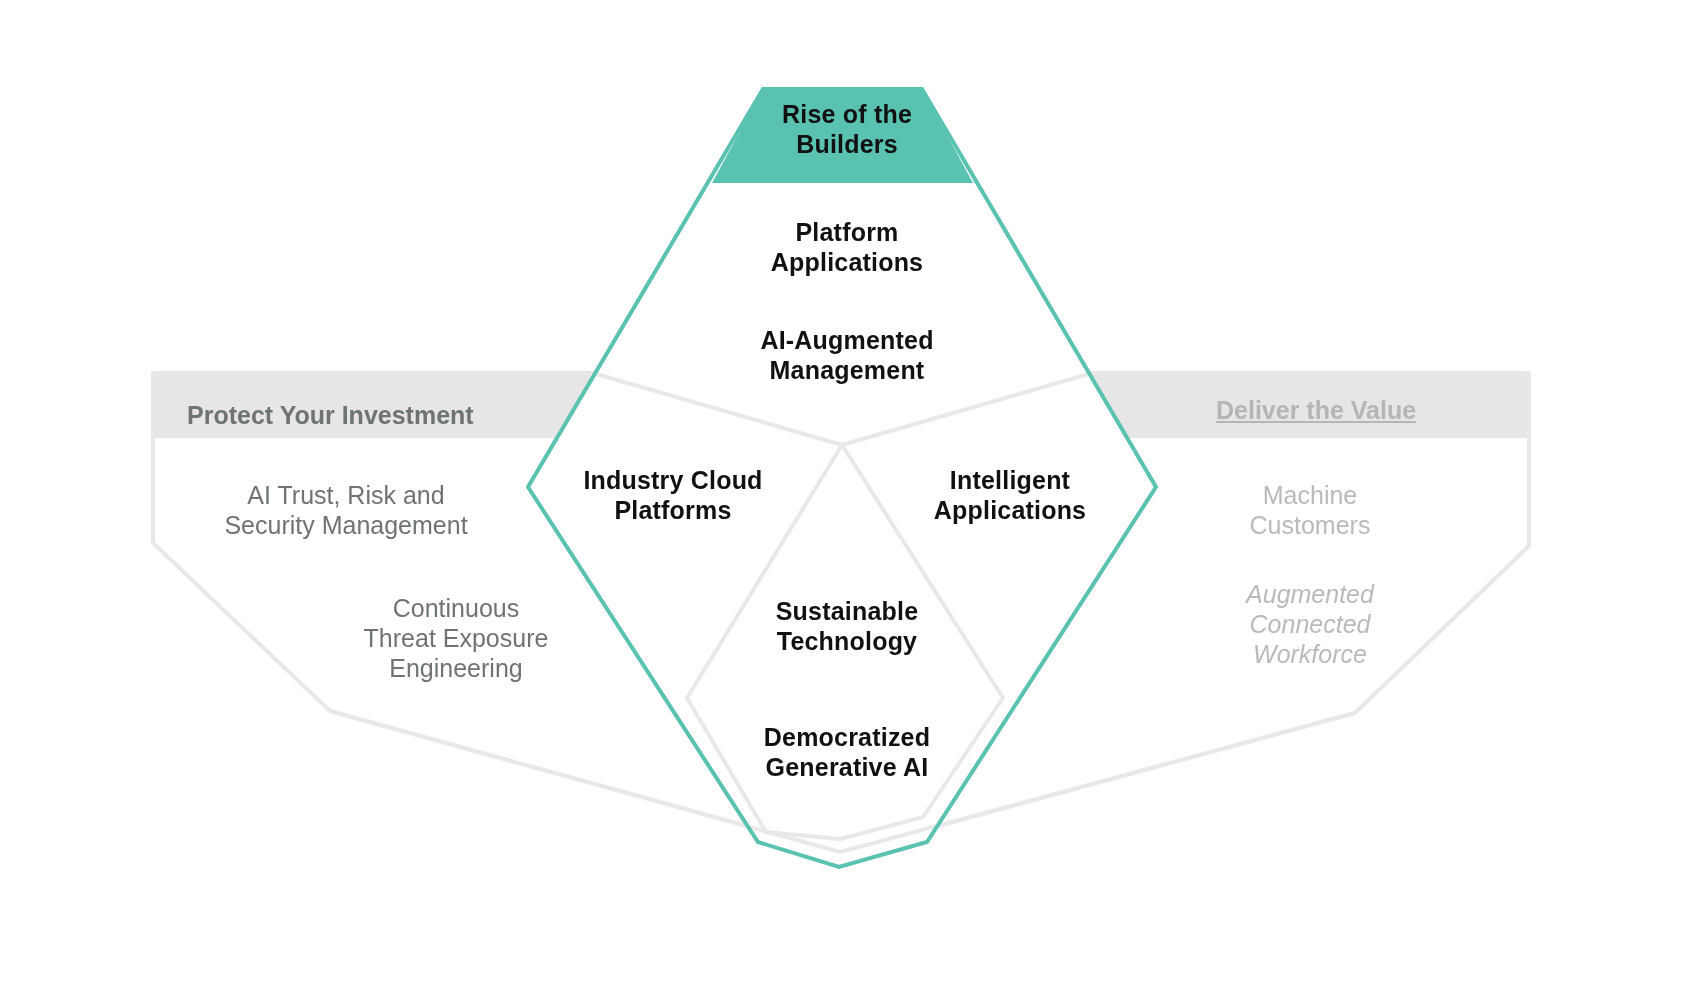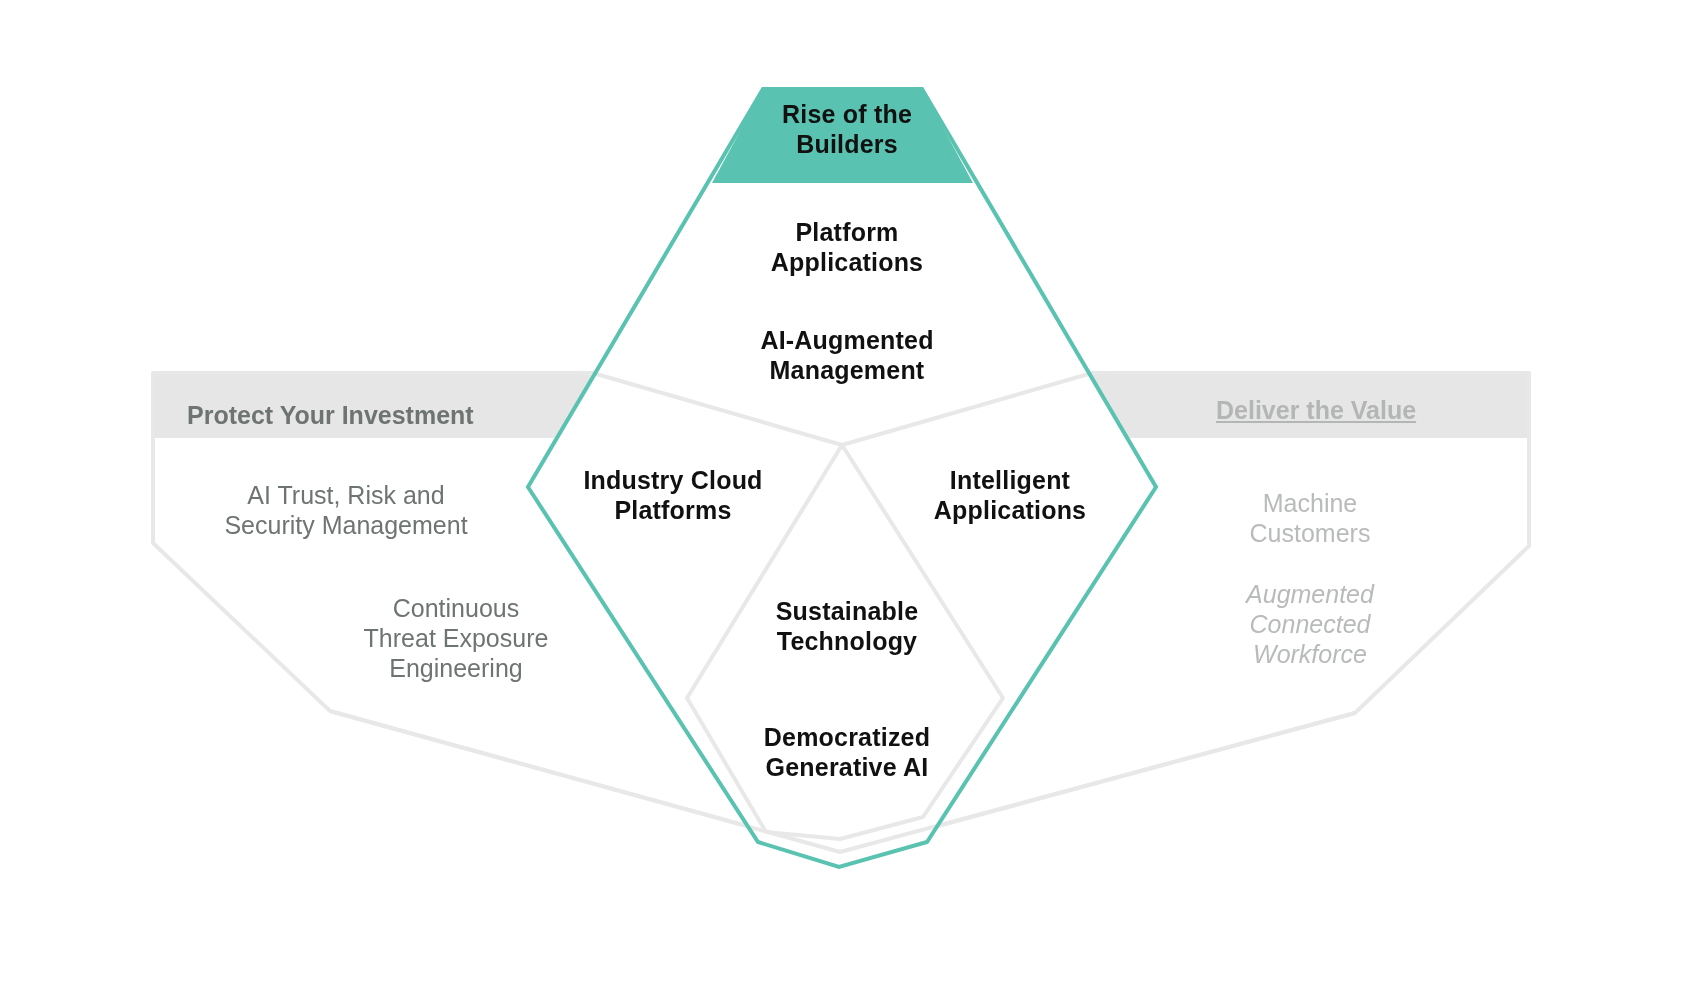--- a/index.html
+++ b/index.html
@@ -60,17 +60,17 @@
 Generative AI</div>
 
 <div class="hdr left-hdr" style="left:187px; top:400px;">Protect Your Investment</div>
 <div class="lbl side left-item" style="left:346px; top:480px;">AI Trust, Risk and
 Security Management</div>
 <div class="lbl side left-item" style="left:456px; top:593px;">Continuous
 Threat Exposure
 Engineering</div>
 
 <div class="hdr right-hdr" style="left:1216px; top:395px;text-decoration:underline;">Deliver the Value</div>
-<div class="lbl side right-item" style="left:1310px; top:480px;margin-top:8px;">Machine
+<div class="lbl side right-item" style="left:1310px; top:480px;">Machine
 Customers</div>
 <div class="lbl side right-item" style="left:1310px; top:579px;font-style:italic;">Augmented
 Connected
 Workforce</div>
 
 </body></html>

